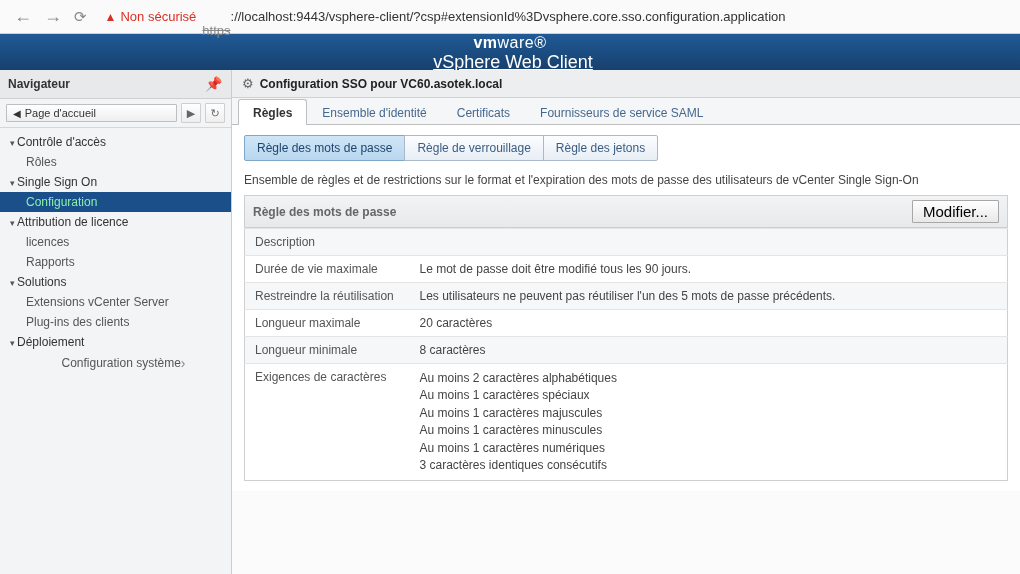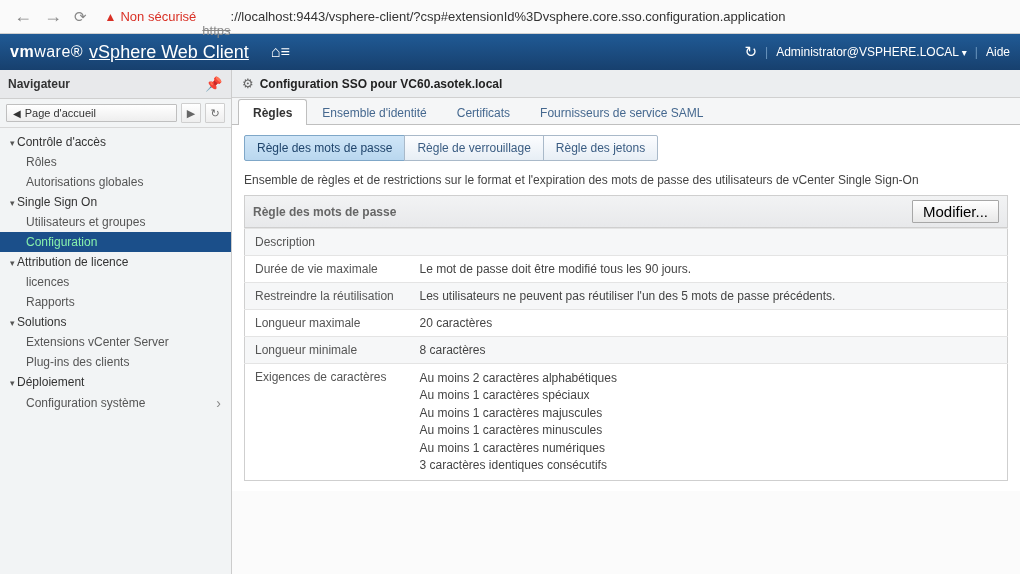--- a/index.html
+++ b/index.html
@@ -9,21 +9,21 @@
   .browser-bar { display: flex; align-items: center; padding: 4px 8px; border-bottom: 1px solid #d0d0d0; background: #fafafa; height: 34px; }
   .browser-bar .nav-icon { color: #888; font-size: 18px; padding: 0 6px; cursor: pointer; }
   .browser-bar .reload { font-size: 15px; }
   .addr { flex: 1; display: flex; align-items: center; padding: 2px 6px; margin-left: 6px; font-size: 13px; color: #555; }
   .addr .warn { color: #d93025; font-size: 12px; margin-right: 4px; }
   .addr .insecure { color: #d93025; margin-right: 6px; }
   .addr .strike { text-decoration: line-through; color: #888; margin-top: 27px; }
   .addr .rest { color: #333; }
 
   
-  .vm-header { background: #184a7f; background: linear-gradient(#205a95, #17406e); color: #fff; height: 36px; display: flex; align-items: center; padding: 0 10px; }
+  .vm-header { background: #184a7f; background: linear-gradient(#205a95, #17406e); color: #fff; height: 36px; display: flex; align-items: center; padding: 0 10px; flex-direction: column; }
   .vm-logo { font-size: 16px; font-weight: 300; letter-spacing: 0.5px; }
   .vm-logo b { font-weight: bold; }
   .vm-product { font-size: 18px; margin-left: 6px; text-decoration: underline; }
   .vm-home { margin-left: 22px; font-size: 16px; cursor: pointer; }
   .vm-right { margin-left: auto; display: flex; align-items: center; gap: 8px; font-size: 12px; }
   .vm-right .sep { color: #6a95be; }
   .vm-user { cursor: pointer; }
   .vm-user::after { content: " ▾"; font-size: 10px; }
 
   
@@ -35,21 +35,21 @@
   .crumb-row { display: flex; align-items: center; padding: 4px 6px; gap: 4px; border-bottom: 1px solid #d7d7d7; }
   .crumb { flex: 1; border: 1px solid #bfbfbf; background: linear-gradient(#fff, #eee); padding: 2px 6px; font-size: 11px; display: flex; align-items: center; gap: 4px; cursor: pointer; border-radius: 1px; }
   .crumb-icon-btn { width: 20px; height: 20px; border: 1px solid #cfcfcf; background: linear-gradient(#fff,#eee); display:flex; align-items:center; justify-content:center; font-size:11px; color:#666; cursor:pointer; border-radius:1px;}
   .nav-tree { padding: 4px 0; }
   .nav-item { padding: 3px 8px 3px 18px; cursor: pointer; color: #333; }
   .nav-item.root { padding-left: 8px; font-size: 12px; }
   .nav-item.section { padding-left: 10px; color: #333; }
   .nav-item.section::before { content: "▾ "; font-size: 9px; color: #555; }
   .nav-item.child { padding-left: 26px; color: #555; }
   .nav-item.sel { background: #1b4f8a; color: #86efac; }
-  .nav-item.sysconf { display:flex; justify-content:space-between; align-items:center; padding-right:10px;}
+  .nav-item.sysconf { display:flex; justify-content:center; align-items:center; padding-right:10px;}
   .nav-item.sysconf .chev { color:#888; font-size:14px;}
 
   
   .content { flex: 1; background: #fbfbfb; }
   .content-head { padding: 6px 10px; border-bottom: 1px solid #d0d0d0; background: #eceef0; display:flex; align-items:center; gap:6px; }
   .gear { color: #666; font-size: 13px; }
   .content-title { font-weight: bold; color: #222; }
   .tabs { display: flex; border-bottom: 1px solid #bfbfbf; padding: 0 6px; margin-top: 0; background: #f5f6f7; }
   .tab { padding: 6px 14px 5px; border: 1px solid transparent; border-bottom: none; color: #45688f; cursor: pointer; font-size: 12px; position: relative; top: 1px; }
   .tab.active { background: #fff; border-color: #bfbfbf; border-radius: 3px 3px 0 0; font-weight: bold; color: #333; }
@@ -110,24 +110,22 @@
         <span style="font-size:10px">◀</span>
         <span>Page d'accueil</span>
       </div>
       <span class="crumb-icon-btn">▶</span>
       <span class="crumb-icon-btn">↻</span>
     </div>
     <div class="nav-tree">
 
       <div class="nav-item section">Contrôle d'accès</div>
       <div class="nav-item child">Rôles</div>
-      <div class="nav-item child">Autorisations globales</div>
 
       <div class="nav-item section">Single Sign On</div>
-      <div class="nav-item child">Utilisateurs et groupes</div>
       <div class="nav-item child sel">Configuration</div>
 
       <div class="nav-item section">Attribution de licence</div>
       <div class="nav-item child">licences</div>
       <div class="nav-item child">Rapports</div>
 
       <div class="nav-item section">Solutions</div>
       <div class="nav-item child">Extensions vCenter Server</div>
       <div class="nav-item child">Plug-ins des clients</div>
 

